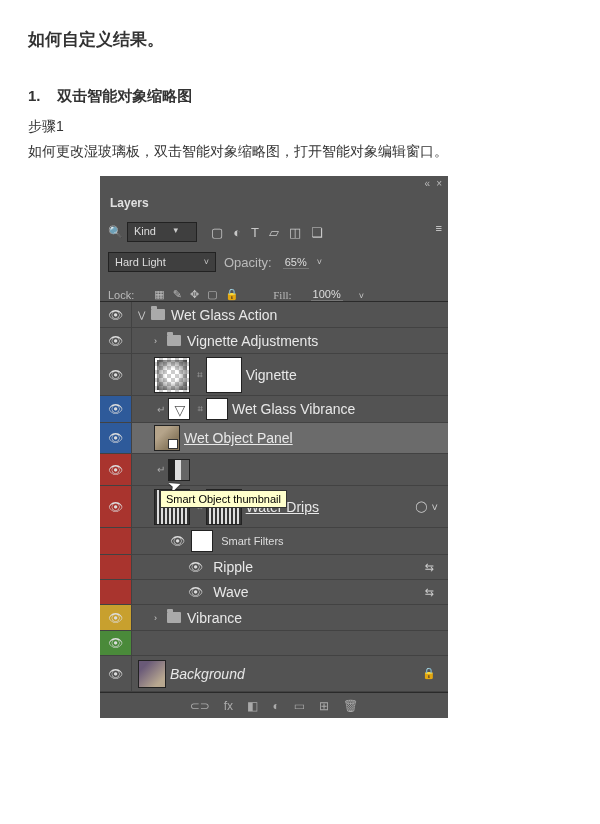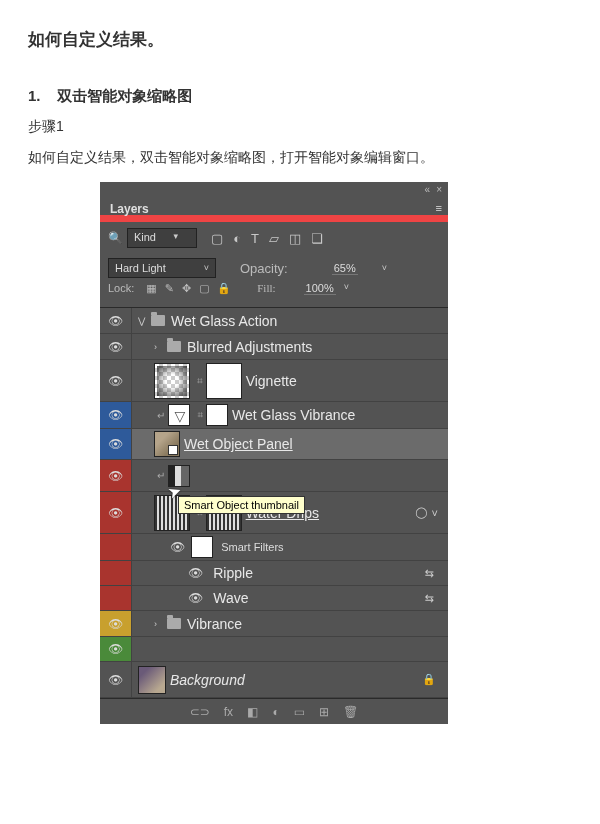--- a/index.html
+++ b/index.html
@@ -1,39 +1,39 @@
 <!DOCTYPE html>
 <html><head>
 <meta charset="utf-8">
 <style>
 * { margin: 0; padding: 0; box-sizing: border-box; }
 body { width: 600px; height: 824px; background: #fff; font-family: "Microsoft YaHei", sans-serif; font-size: 14px; color: #333; }
 .content { padding: 28px 28px 0 28px; }
 .heading1 { font-size: 17px; font-weight: bold; margin-bottom: 6px; }
 .subheading { font-size: 15px; font-weight: bold; margin-top: 36px; margin-bottom: 12px; }
-.step { font-size: 14px; margin-bottom: 10px; }
+.step { font-size: 14px; margin-bottom: 4px; }
 .para { font-size: 14px; line-height: 1.6; margin-bottom: 14px; }
 .panel-wrap { padding: 0 0 0 100px; }
 .panel { width: 348px; background: #535353; color: #e0e0e0; font-family: Tahoma, Arial, sans-serif; font-size: 11px; position: relative; }
 .panel-top { height: 14px; background: #535353; display: flex; justify-content: flex-end; align-items: center; padding-right: 6px; gap: 6px; }
 .panel-top span { color: #bbb; font-size: 10px; }
-.panel-tabs { display: flex; height: 26px; border-bottom: 7px solid #ef4444; }
+.panel-tabs { display: flex; height: 26px; border-bottom: 7px solid #ef4444; flex-direction: column; }
 .tab { padding: 6px 10px; background: #535353; font-weight: bold; color: #e0e0e0; font-size: 12px; }
 .tab.active { background: #535353; }
 .panel-menu { margin-left: auto; padding: 6px; }
 .filter-row { display: flex; align-items: center; height: 32px; padding: 0 8px; gap: 2px; }
 .search-icon { color: #ddd; font-size: 12px; margin-right: 2px; }
 .kind-select { background: #3f3f3f; border: 1px solid #222; color: #ddd; padding: 2px 18px 2px 6px; font-size: 11px; height: 20px; position: relative; width: 70px; }
 .filter-icons { display: flex; gap: 10px; margin-left: 12px; align-items: center; }
 .filter-icons span { color: #c8c8c8; font-size: 13px; }
-.blend-row { display: flex; align-items: center; height: 28px; padding: 0 8px; gap: 24px; }
+.blend-row { display: flex; align-items: center; height: 28px; padding: 0 8px; gap: 8px; }
 .blend-select { background: #3f3f3f; border: 1px solid #222; color: #ddd; padding: 3px 6px; font-size: 11px; width: 108px; height: 20px; display: flex; justify-content: space-between; align-items: center; }
 .opacity-label { color: #bbb; font-size: 13px; }
-.opacity-val { border-bottom: 1px solid #777; color: #ddd; padding: 0 2px; font-size: 11px; margin-left: 20px; }
-.lock-row { display: flex; align-items: flex-start; height: 26px; padding: 0 8px; gap: 8px; color: #bbb; font-size: 11px; border-bottom: 1px solid #2a2a2a; }
+.opacity-val { border-bottom: 1px solid #777; color: #ddd; padding: 0 2px; font-size: 11px; margin-left: 3px; }
+.lock-row { display: flex; align-items: flex-end; height: 26px; padding: 0 8px; gap: 16px; color: #bbb; font-size: 11px; border-bottom: 1px solid #2a2a2a; }
 .lock-icons { display: flex; gap: 8px; margin-left: 4px; }
 .lock-icons span { font-size: 11px; color: #bbb; }
 .fill-label { margin-left: 18px; font-family: Liberation Serif, serif; }
 .layers-list { }
 .layer-row { display: flex; align-items: center; min-height: 25px; border-bottom: 1px solid #424242; position: relative; }
 .eye-col { width: 32px; display: flex; justify-content: center; align-items: center; border-right: 1px solid #424242; align-self: stretch; }
 .eye { font-size: 12px; color: #ddd; }
 .layer-body { flex: 1; display: flex; align-items: center; padding: 2px 4px; min-height: 25px; }
 .indent1 { padding-left: 6px; }
 .indent2 { padding-left: 22px; }
@@ -63,40 +63,40 @@
 .color-yellow .eye-col { background: #c8a02e; }
 .color-green .eye-col { background: #4a8a3a; }
 .color-blue .eye-col { background: #2e5a9a; }
 .fx-badge { margin-left: auto; margin-right: 6px; color: #ccc; font-size: 11px; display:flex; align-items:center; gap:4px; }
 .lock-badge { margin-left: auto; margin-right: 8px; color: #ccc; font-size: 11px; }
 .filter-sub { display: flex; align-items: center; height: 22px; }
 .filter-sub .eye-col { width: 32px; }
 .filter-ctrl { margin-left: auto; margin-right: 10px; color: #ccc; font-size: 11px; }
 .panel-footer { display: flex; justify-content: center; align-items: center; gap: 14px; height: 26px; border-top: 1px solid #2a2a2a; color: #aaa; font-size: 12px; }
 .cursor-pointer { position: absolute; left: 68px; top: 22px; font-size: 16px; color: #fff; transform: rotate(-20deg); pointer-events: none; text-shadow: 0 0 2px #000; z-index: 3; }
-.tooltip { position: absolute; left: 78px; top: 36px; background: #ffffcc; border: 1px solid #333; color: #000; font-size: 11px; padding: 2px 5px; z-index: 3; white-space: nowrap; }
+.tooltip { position: absolute; left: 60px; top: 36px; background: #ffffcc; border: 1px solid #333; color: #000; font-size: 11px; padding: 2px 5px; z-index: 3; white-space: nowrap; }
 .chev { font-size: 9px; color: #ccc; }
 .smallthumb { width: 22px; height: 22px; border: 1px solid #222; background: #888; margin-right: 4px; display:inline-block; }
 .smallthumb.drip2 { background: linear-gradient(90deg,#222 0 30%, #ddd 30% 60%, #666 60% 100%); }
 .tall { min-height: 42px; }
 .tall .thumb { width: 36px; height: 36px; }
 .sf-label { font-size: 11px; color: #ddd; margin-left: 4px; }
 .sub-so { position: relative; }
 </style>
 </head>
 <body>
 
 <div class="content">
   <p class="heading1">如何自定义结果。</p>
   <p class="subheading">
     <span>1.</span>&nbsp;&nbsp;&nbsp;
     <span>双击智能对象缩略图</span>
   </p>
   <p class="step">步骤1</p>
-  <p class="para">如何自定义结果，双击智能对象缩略图，打开智能对象编辑窗口。</p>
+  <p class="para">如何更改湿玻璃板，双击智能对象缩略图，打开智能对象编辑窗口。</p>
 </div>
 
 <div class="panel-wrap">
 <div class="panel">
 
   <div class="panel-top">
     <span>«</span>
     <span>×</span>
   </div>
 
@@ -158,21 +158,21 @@
       </div>
     </div>
 
     <div class="layer-row">
       <div class="eye-col">
             <span class="eye">👁</span>
           </div>
       <div class="layer-body indent2">
         <span class="twisty">›</span>
         <span class="folder-icon"></span>
-        <span class="layer-name">Blurred Adjustments</span>
+        <span class="layer-name">Vignette Adjustments</span>
       </div>
     </div>
 
     <div class="layer-row tall">
       <div class="eye-col">
             <span class="eye">👁</span>
           </div>
       <div class="layer-body indent2">
         <span class="thumb checker"></span>
         <span class="link-icon">⌗</span>

